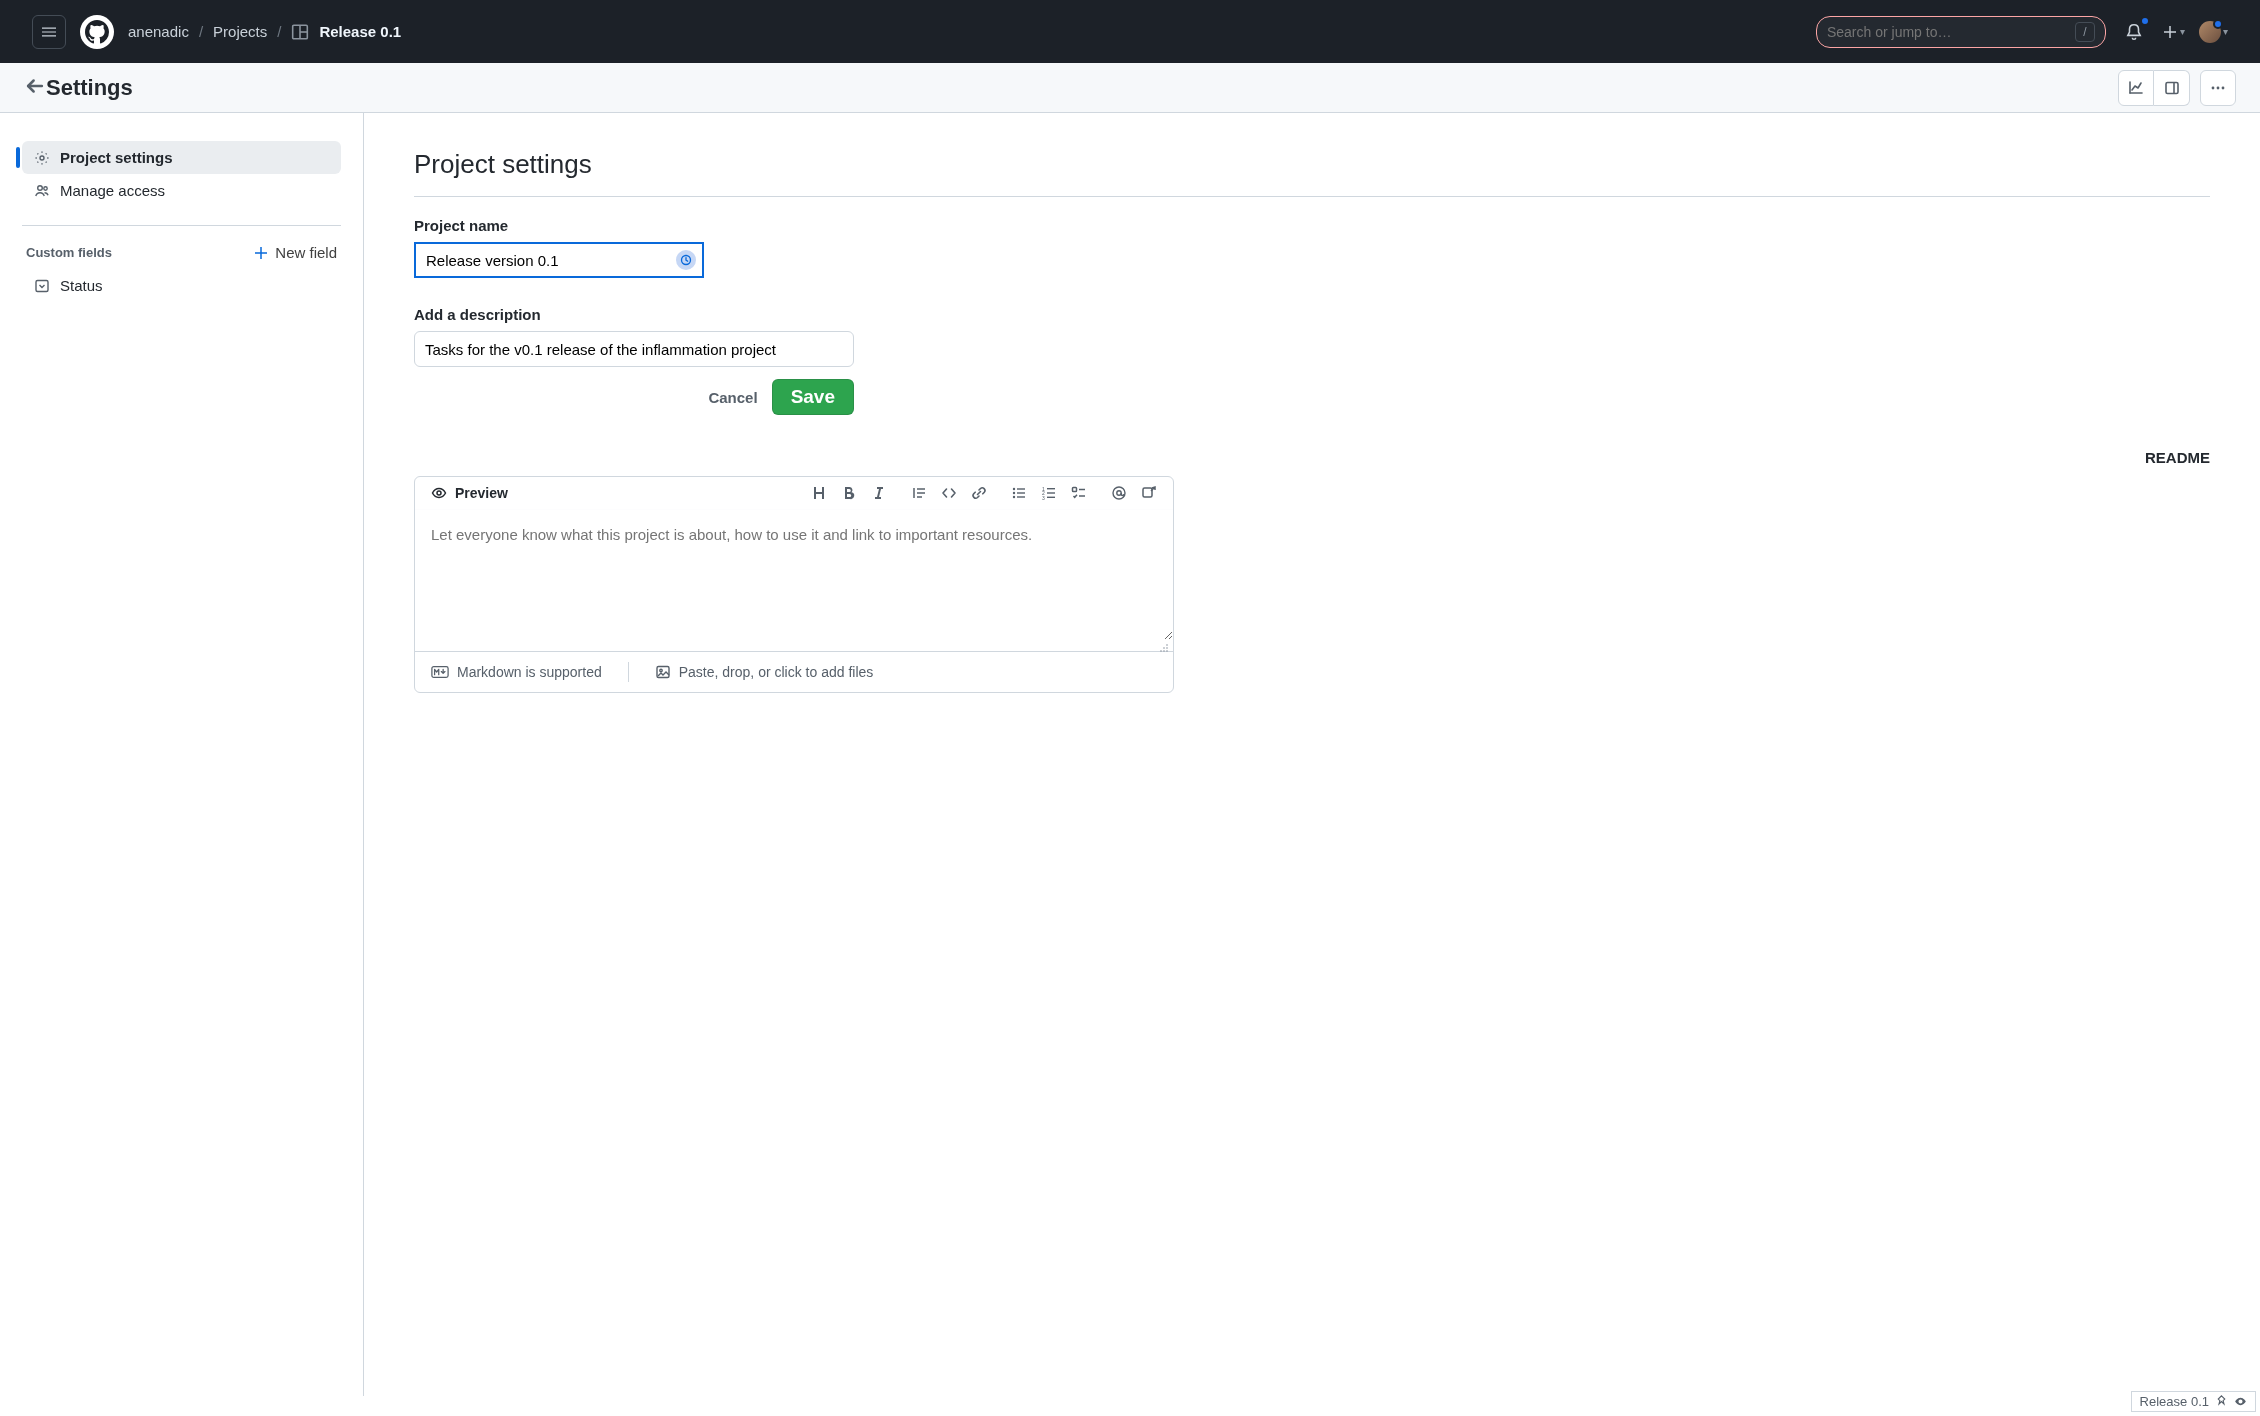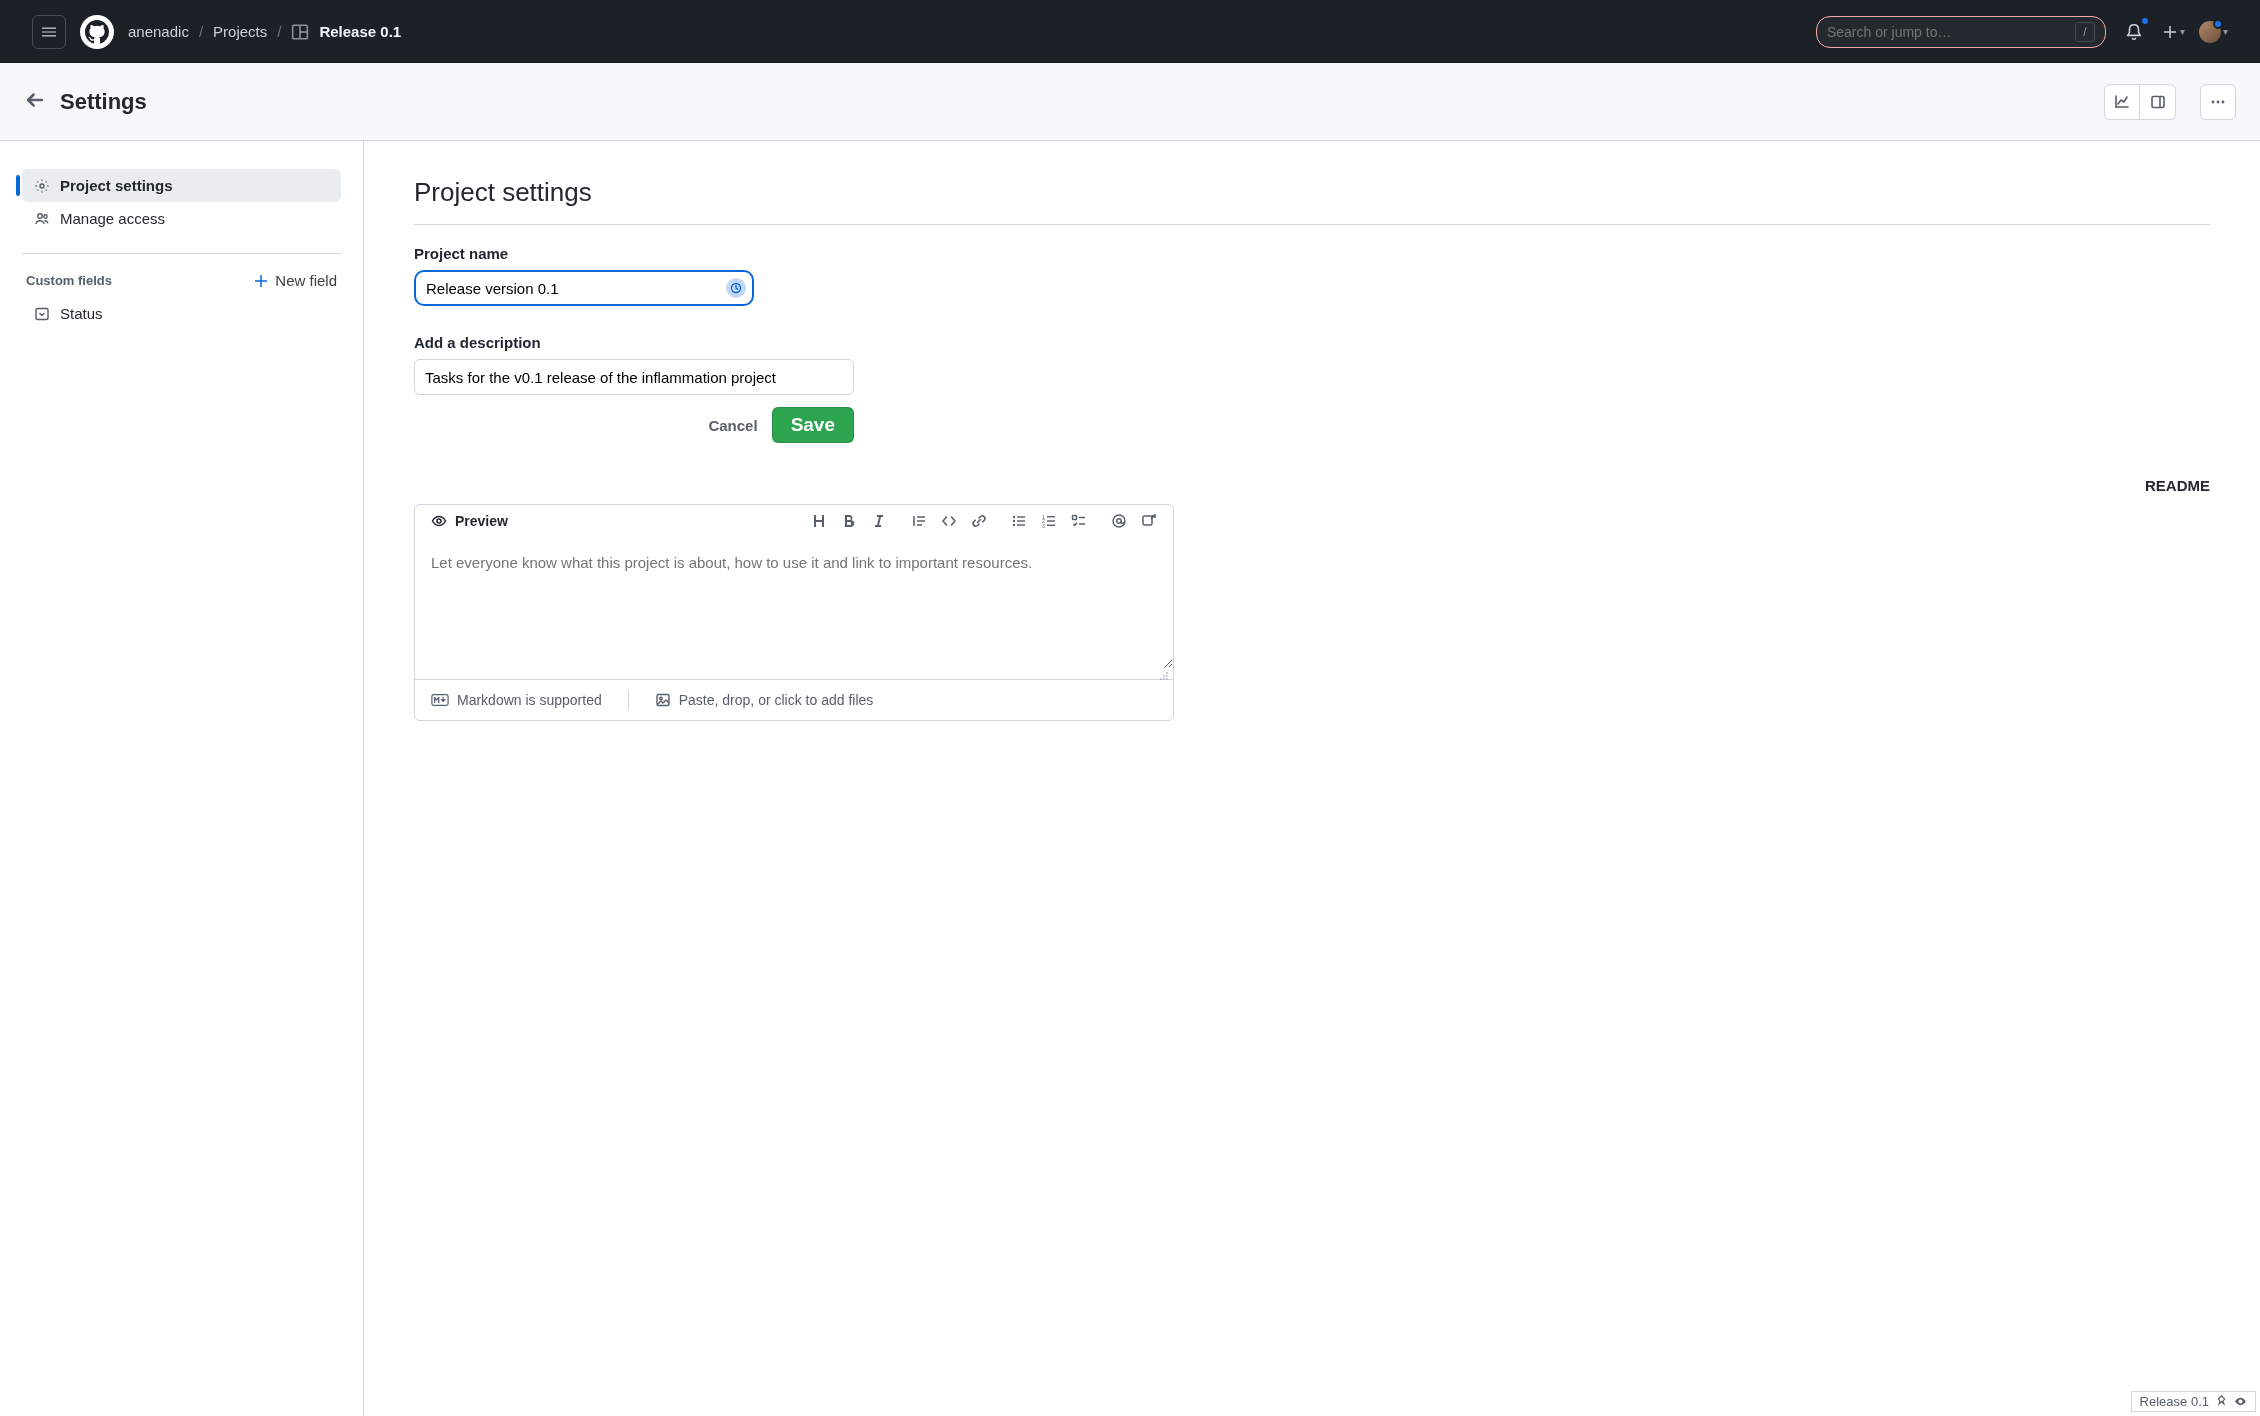--- a/index.html
+++ b/index.html
@@ -68,22 +68,22 @@
     position:relative;cursor:pointer;
   }
   .avatar-wrap{display:flex;align-items:center;gap:2px;position:relative;}
   .dot-badge {
     position:absolute;top:-2px;right:-2px;width:10px;height:10px;border-radius:50%;
     background:#1f6feb;border:2px solid #1c2128;
   }
   .caret-down { font-size:10px;color:#8b949e;}
   
   .subheader {
-    height:78px;border-bottom:1px solid #d0d7de;background:#f6f8fa;
-    display:flex;align-items:center;padding:0 24px;gap:14px;
+    height:50px;border-bottom:1px solid #d0d7de;background:#f6f8fa;
+    display:flex;align-items:center;padding:0 24px;
   }
   .back-arrow { color:#57606a; cursor:pointer; }
   .subheader h1 { font-size:22px;font-weight:600;color:#24292f;}
   .sub-spacer{flex:1;}
   .iconbtn-group{display:flex;}
   .iconbtn{
     width:36px;height:36px;border:1px solid #d0d7de;
     display:flex;align-items:center;justify-content:center;
     background:#fff;color:#57606a;cursor:pointer;
   }
@@ -119,21 +119,21 @@
   .side-subhead .lbl{font-size:13px;font-weight:600;color:#57606a;}
   .newfield-link{
     color:#404040;font-size:15px;font-weight:400;display:flex;align-items:center;gap:6px;cursor:pointer;
   }
   
   .main{flex:1;padding:36px 50px;}
   .main h2{font-size:26px;font-weight:400;margin-bottom:16px;}
   .hr{height:1px;background:#d0d7de;margin-bottom:20px;}
   .form-label{font-size:15px;font-weight:600;margin-bottom:8px;display:block;}
   .text-input{
-    width:340px;height:36px;border:2px solid #0969da;border-radius:10px;
+    width:290px;height:36px;border:2px solid #0969da;border-radius:0;
     padding:0 36px 0 10px;font-size:15px;outline:none;position:relative;
   }
   .input-wrap{position:relative;display:inline-block;}
   .input-suffix-icon{
     position:absolute;right:8px;top:50%;transform:translateY(-50%);
     width:20px;height:20px;border-radius:50%;background:#c6d7f5;
     display:flex;align-items:center;justify-content:center;color:#0969da;font-size:12px;
   }
   .section-gap{height:28px;}
   .desc-input{

